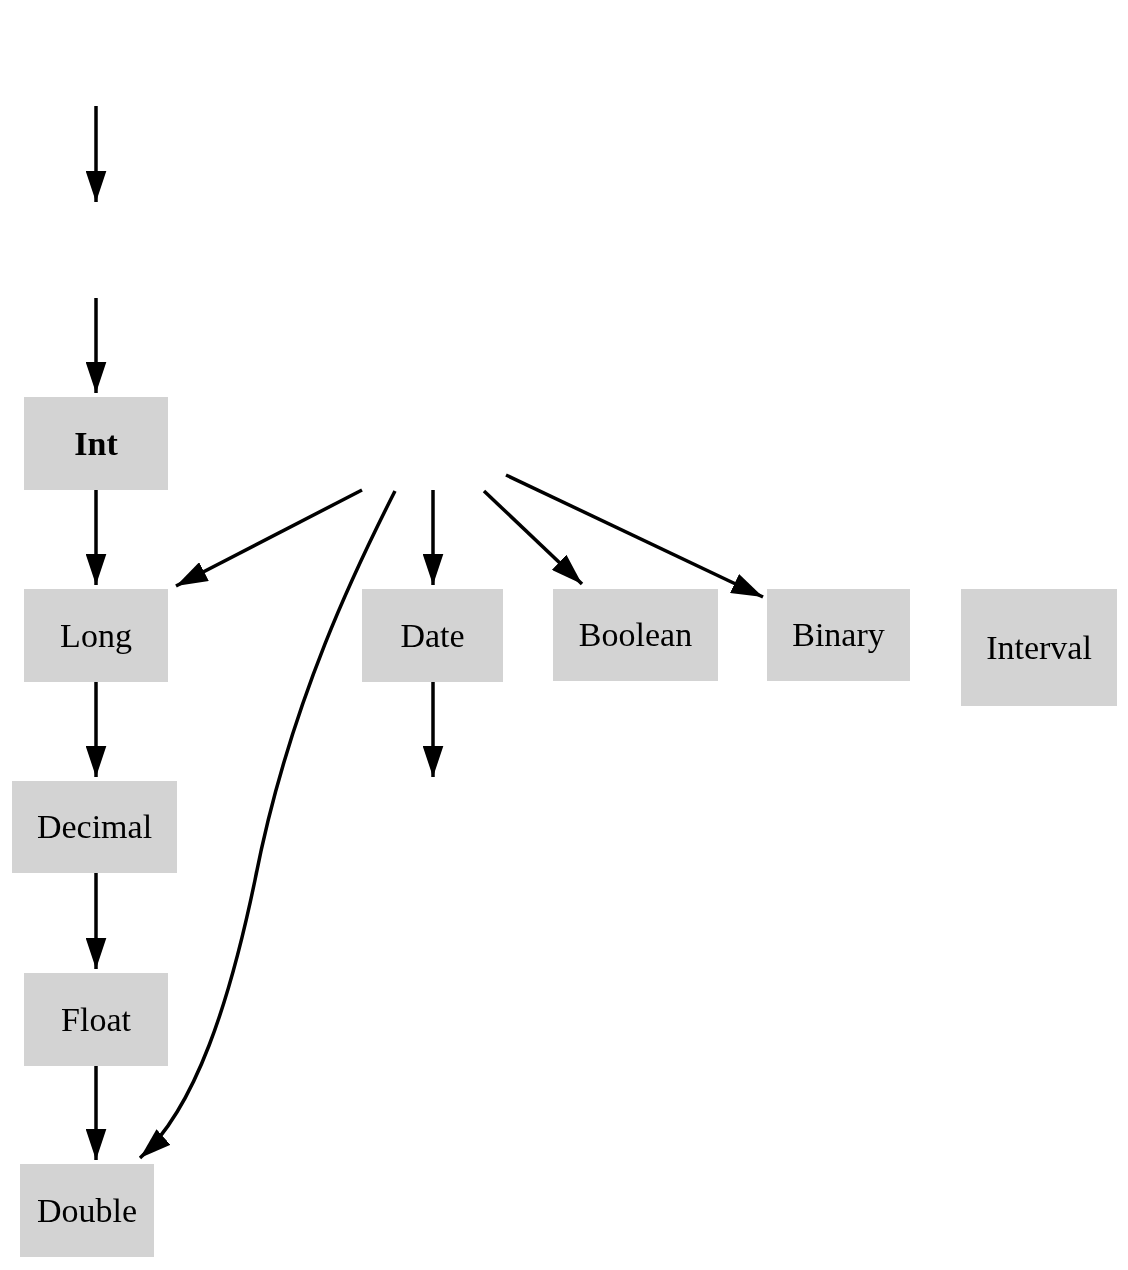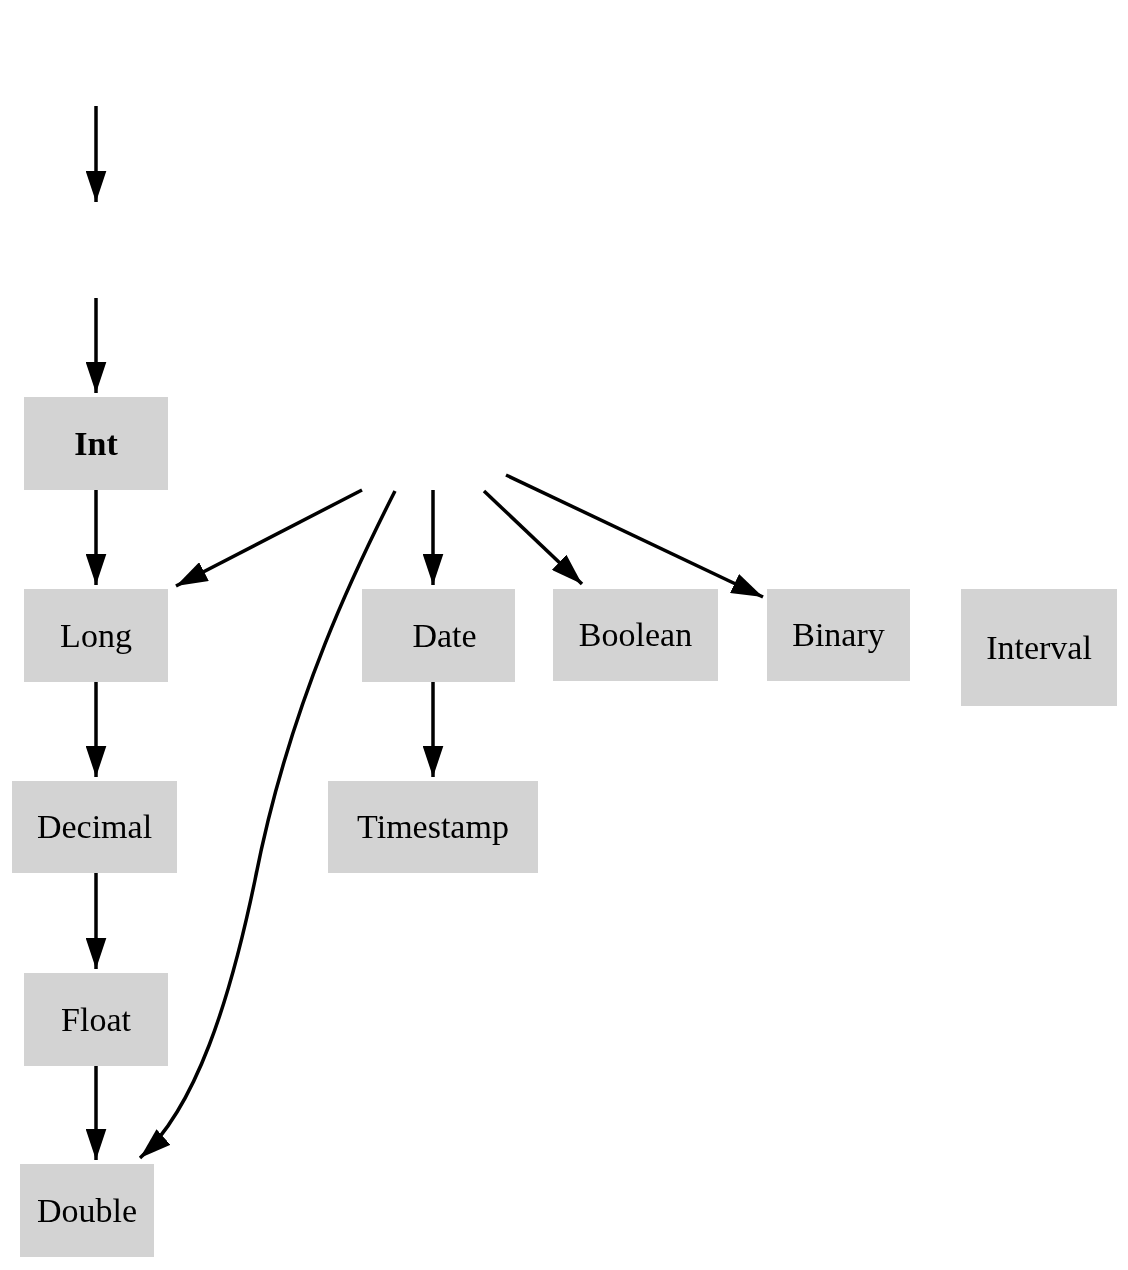--- a/index.html
+++ b/index.html
@@ -67,20 +67,19 @@
 
     <path class="edge" d="M433,682 L433,777" marker-end="url(#arrow)"></path>
   </svg>
 
   <div class="node" style="left:24px;  top:397px;  width:144px; height:93px;font-weight:bold;">Int</div>
   <div class="node" style="left:24px;  top:589px;  width:144px; height:93px;">Long</div>
   <div class="node" style="left:12px;  top:781px;  width:165px; height:92px;">Decimal</div>
   <div class="node" style="left:24px;  top:973px;  width:144px; height:93px;">Float</div>
   <div class="node" style="left:20px;  top:1164px; width:134px; height:93px;">Double</div>
 
-  <div class="node" style="left:362px; top:589px;  width:141px; height:93px;padding-left:12px;">Date</div>
-  <div class="node" style="left:328px; top:781px;  width:210px; height:92px;">Timestamp</div>
+  <div class="node" style="left:362px; top:589px;  width:141px; height:93px;">Date</div>
 
   <div class="node" style="left:553px; top:589px;  width:165px; height:92px;">Boolean</div>
   <div class="node" style="left:767px; top:589px;  width:143px; height:92px;">Binary</div>
   <div class="node" style="left:961px; top:589px;  width:156px; height:117px;">Interval</div>
 
 </div>
 
 </body></html>

